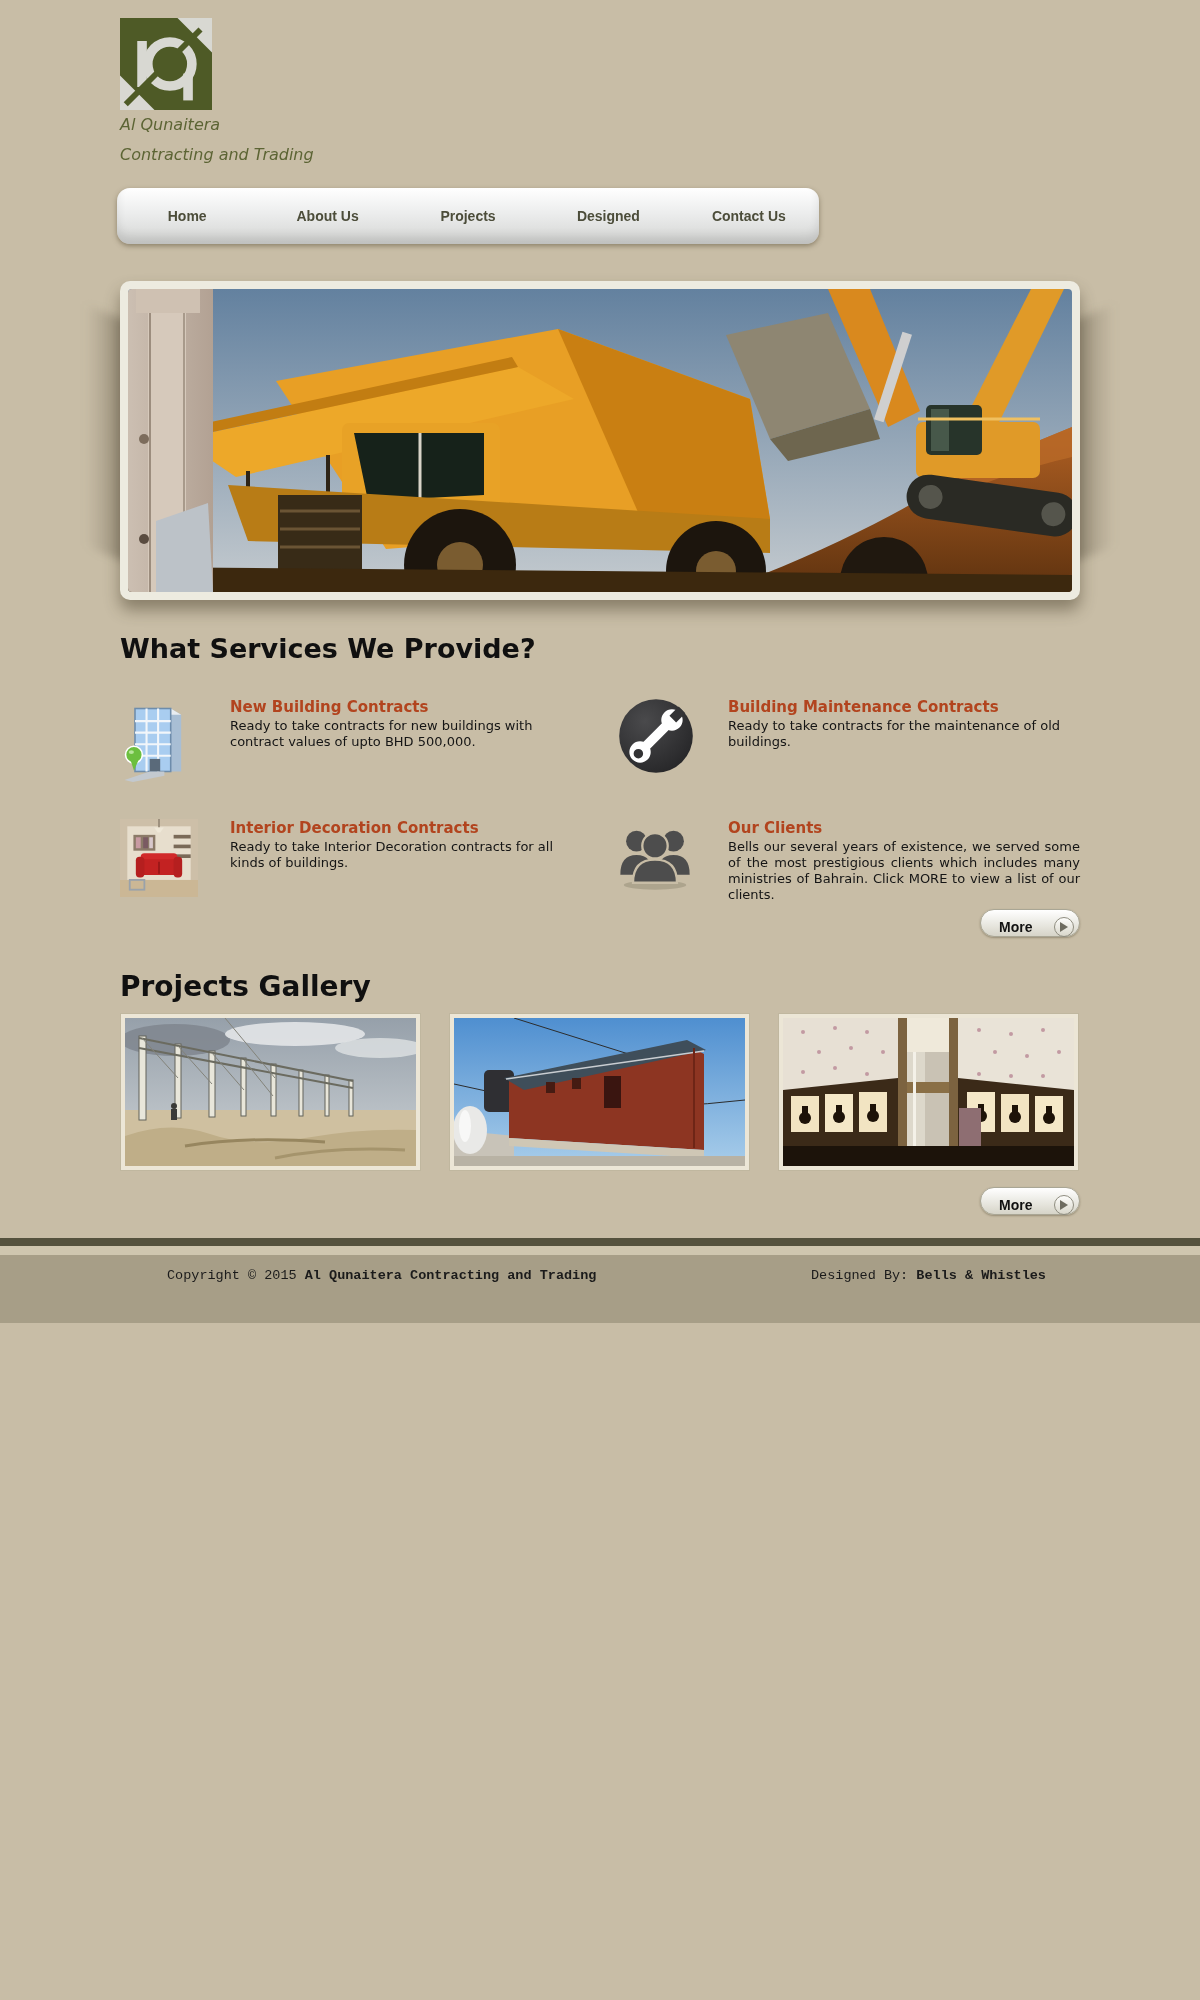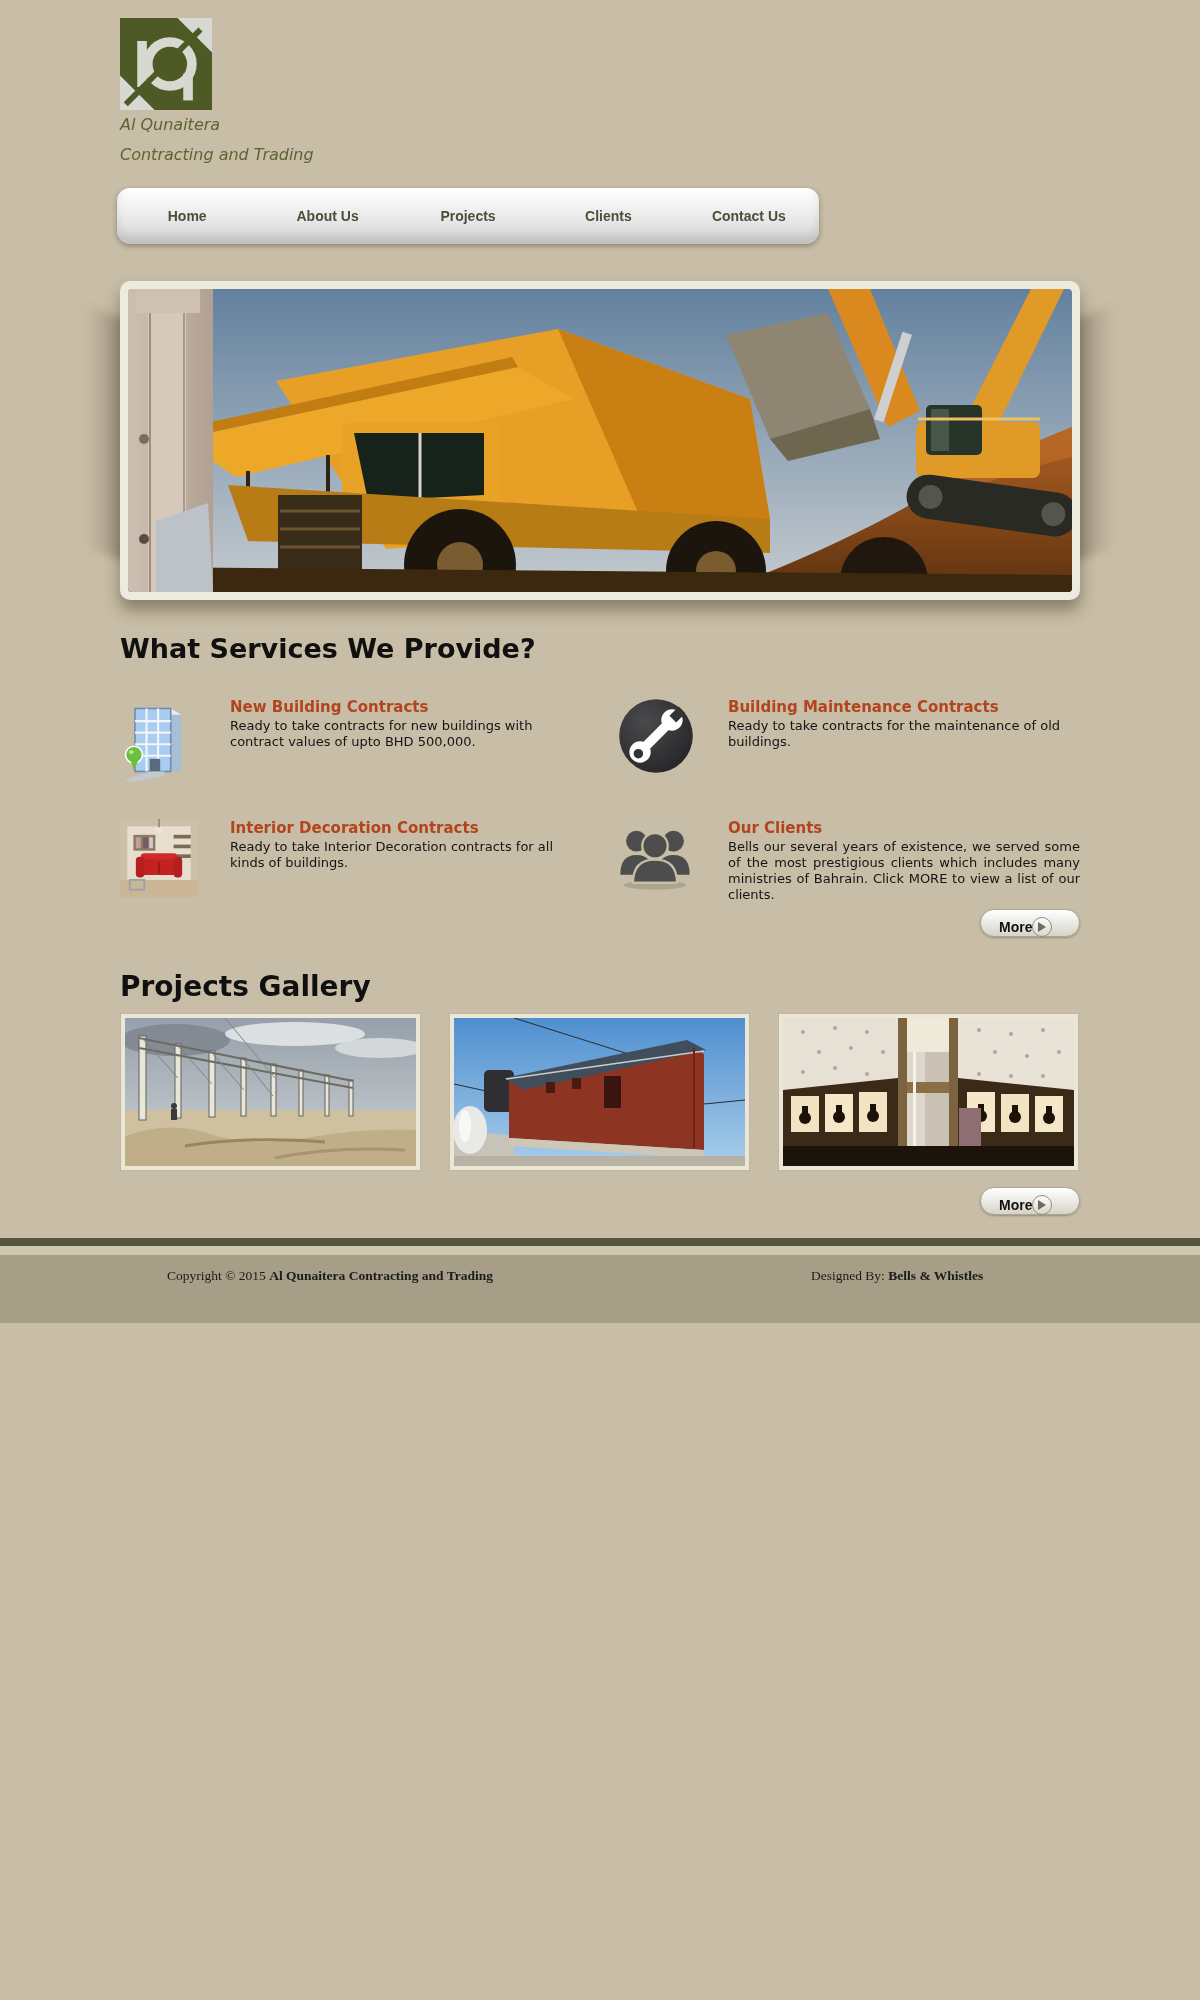--- a/index.html
+++ b/index.html
@@ -51,21 +51,21 @@
   }
   .service{display:flex;align-items:flex-start;}
   .service .icon-box{width:80px;flex:0 0 80px;margin-right:30px;}
   .service .icon-box svg{display:block;}
   .service-text{flex:1;}
   .service-title{font-size:15px;font-weight:bold;color:var(--accent);line-height:18px;}
   .service-body{font-size:13px;line-height:16px;color:#151515;margin-top:2px;}
   .justify{text-align:justify;}
   
   .more-btn{
-    display:inline-flex;align-items:center;
+    display:inline-flex;align-items:center;justify-content:space-between;
     width:100px;height:28px;border-radius:14px;padding:8px 5px 0 18px;cursor:pointer;
     background:linear-gradient(#ffffff,#e9e8e1 55%,#d6d4c8);
     border:1px solid #a9a695;box-shadow:0 1px 2px rgba(80,70,45,.4);
     font-family:"Liberation Sans",sans-serif;font-weight:bold;font-size:14px;color:#111;
   }
   .more-row{width:960px;margin-left:120px;display:flex;justify-content:flex-end;margin-top:16px;}
   .arrow-circle{
     width:20px;height:20px;border-radius:50%;border:1px solid #8f8d80;
     background:linear-gradient(#fdfdfb,#d9d7cb);display:flex;align-items:center;justify-content:center;
   }
@@ -75,21 +75,21 @@
   .gallery-grid{margin:10px 0 0 120px;width:960px;display:flex;gap:28px;}
   .thumb{
     width:301px;height:158px;background:#ece6d6;border:1px solid #c0b79f;padding:4px;cursor:pointer;
   }
   .thumb svg{display:block;width:291px;height:148px;}
   
   .footer-border{height:8px;background:var(--footer_border);margin-top:23px;}
   .footer-strip{height:9px;background:var(--footer_strip);}
   .footer{
     height:68px;background:var(--footer_bg);position:relative;
-    font-family:Liberation Serif, serif;font-size:13.5px;color:#1b1b1b;
+    font-family:Liberation Mono, monospace;font-size:13.5px;color:#1b1b1b;
   }
   .footer .copyright{position:absolute;left:167px;top:13px;}
   .footer .designed{position:absolute;left:811px;top:13px;}
   .footer b{font-weight:bold;}
   .footer .adv-line{text-align:center;padding-top:30px;font-weight:bold;}
 </style>
 </head>
 <body>
 
 <div class="header">
@@ -106,21 +106,21 @@
   <div class="brand">
     <div>Al Qunaitera</div>
     <div>Contracting and Trading</div>
   </div>
 </div>
 
 <div class="nav">
   <a>Home</a>
   <a>About Us</a>
   <a>Projects</a>
-  <a>Clients</a>
+  <a>Designed</a>
   <a>Contact Us</a>
 </div>
 
 <div class="hero-wrap">
   <div class="hero-frame">
     <svg viewBox="0 0 944 303" preserveAspectRatio="none">
       <defs>
         <linearGradient id="sky" x1="0" y1="0" x2="0" y2="1">
           <stop offset="0" stop-color="#63819f"></stop>
             <stop offset="1" stop-color="#c5cbcf"></stop>

